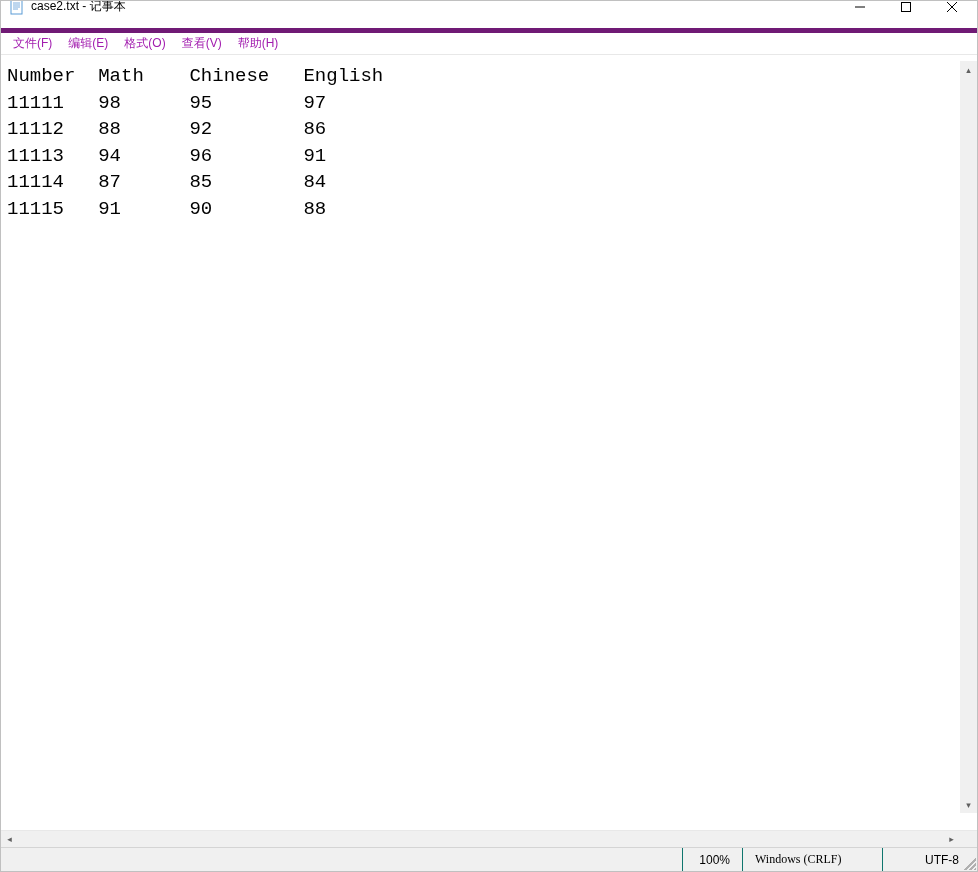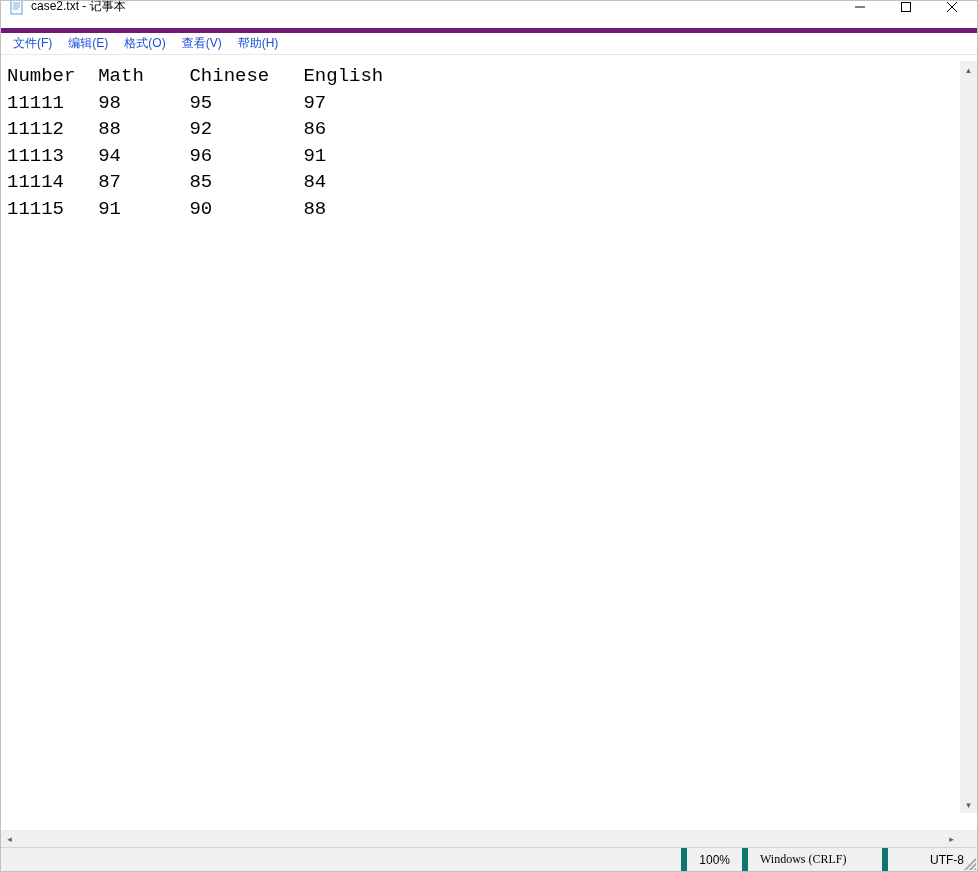--- a/index.html
+++ b/index.html
@@ -56,21 +56,21 @@
       height: 22px;
       display: flex;
       align-items: center;
       padding: 0 4px;
       border-bottom: 1px solid #e8e8e8;
       background: #ffffff;
     }
     .menu-item {
       padding: 2px 8px;
       font-size: 12px;
-      color: #1d4ed8;
+      color: #a21caf;
       cursor: pointer;
     }
     .content-wrapper {
       flex: 1;
       display: flex;
       flex-direction: column;
       overflow: hidden;
       position: relative;
       margin-top: 6px;
     }
@@ -138,21 +138,21 @@
       display: flex;
       align-items: center;
       font-size: 12px;
       color: #000000;
     }
     .status-spacer {
       flex: 1;
     }
     .status-cell {
       padding: 0 12px;
-      border-left: 6px solid #0f766e;
+      border-left: 1px solid #0f766e;
       height: 100%;
       display: flex;
       align-items: center;
       position: relative;
     }
     .status-cell.first {
       border-left: 1px solid #d4d4d4;
       min-width: 180px;
     }
     .status-cell.zoom {

